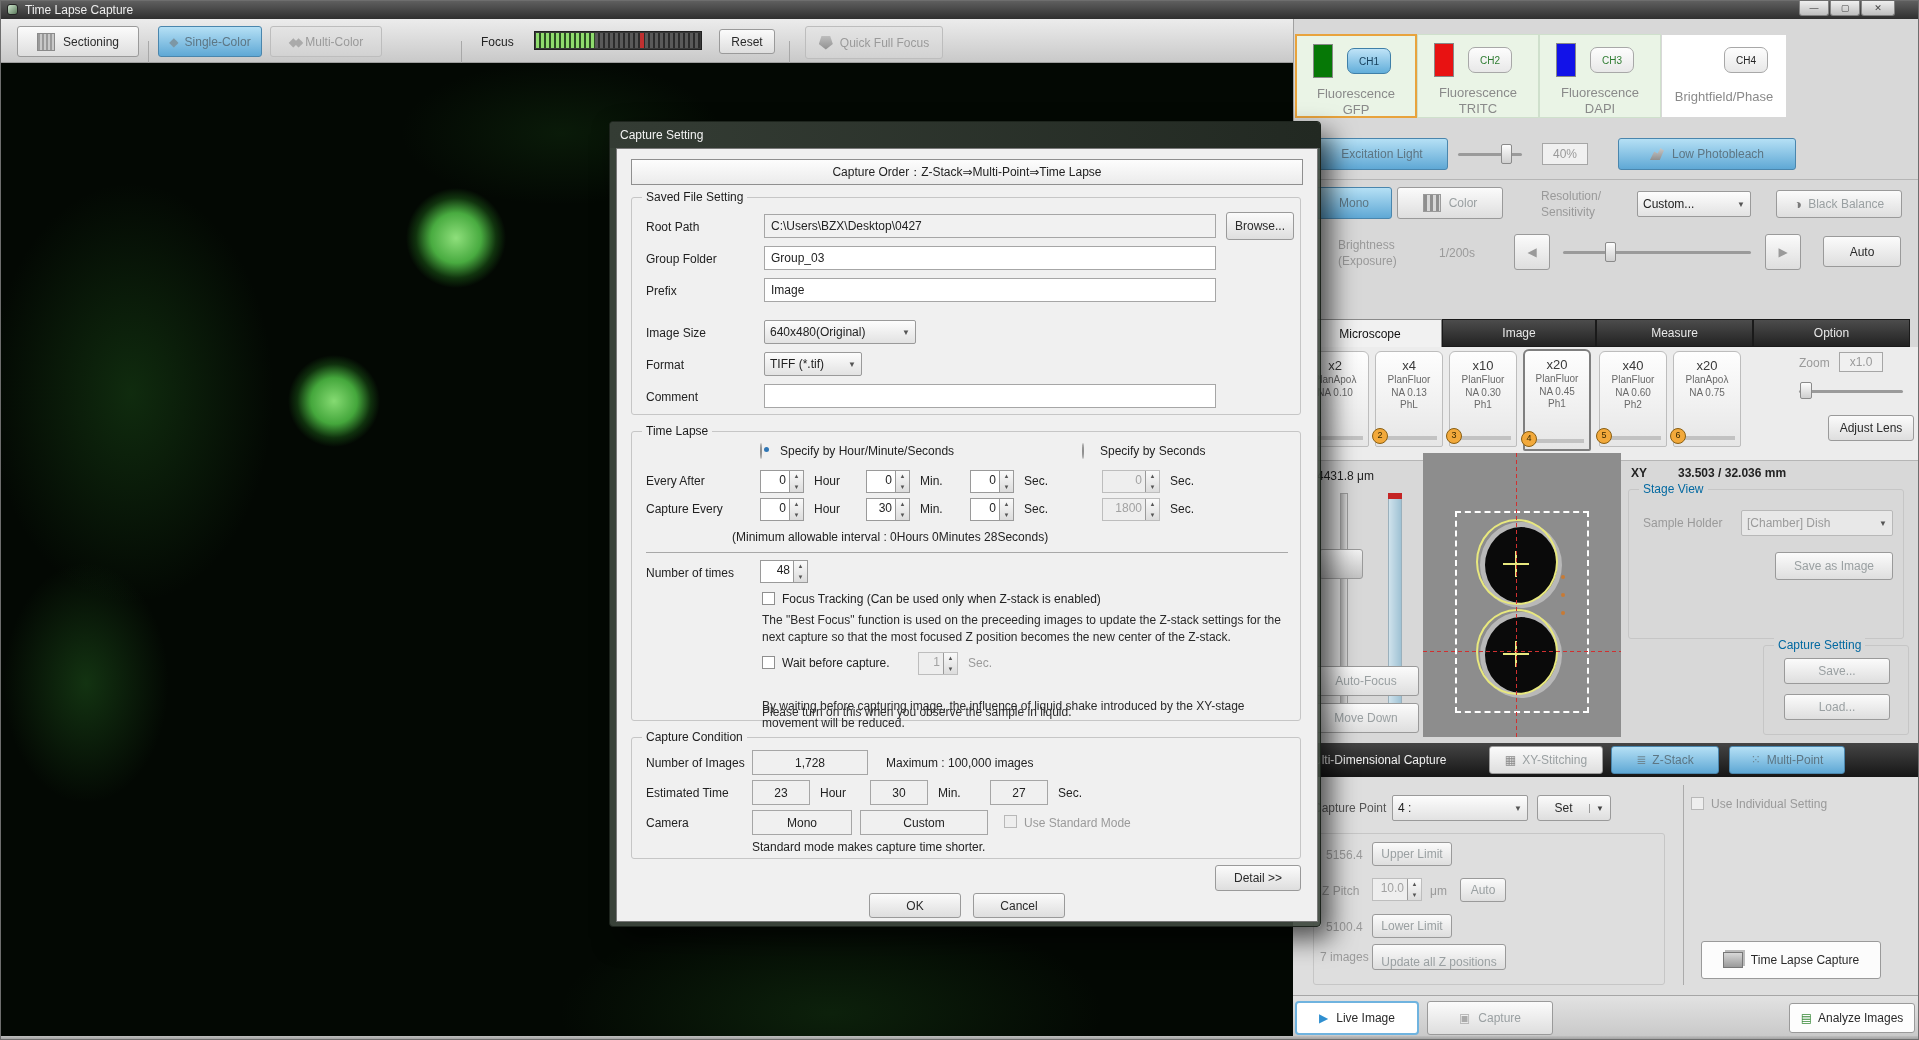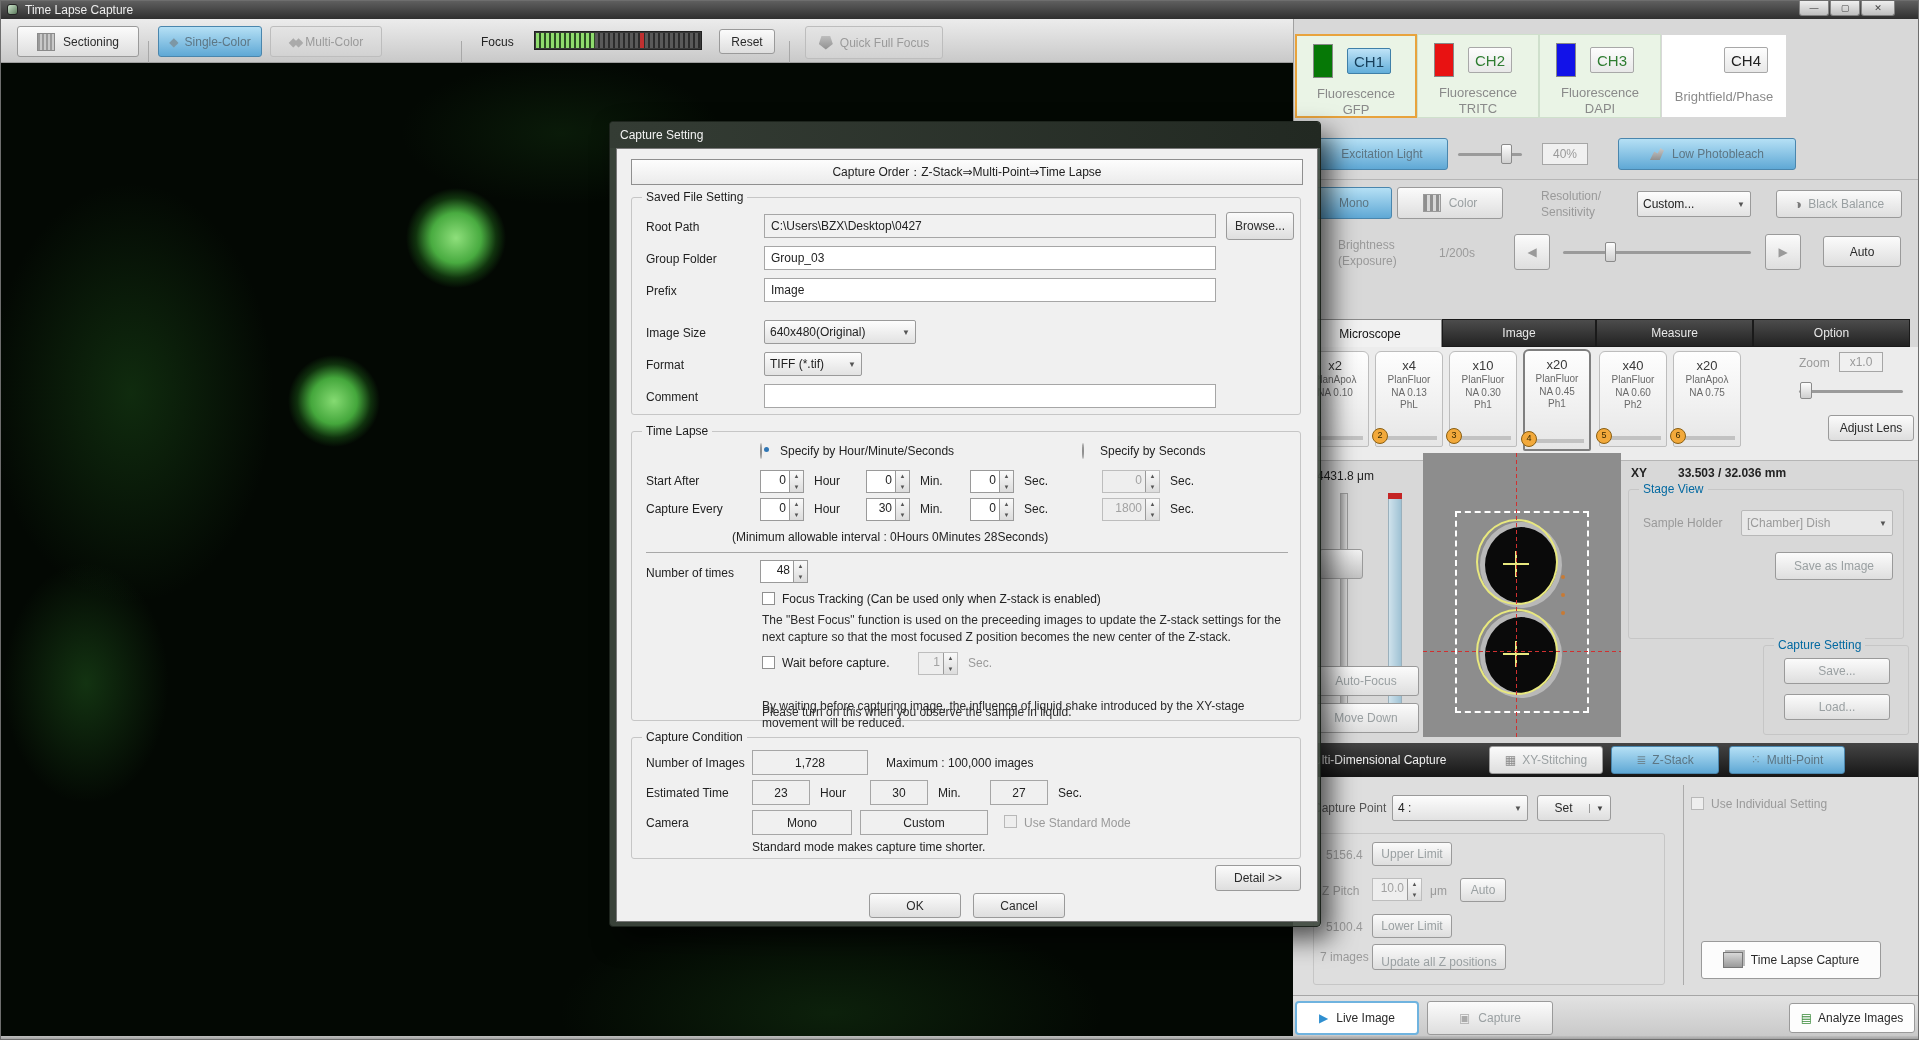--- a/index.html
+++ b/index.html
@@ -23,21 +23,21 @@
   .meter{background:#3a3a3a;border:1px solid #222;}
   .meter .grn{position:absolute;left:1px;top:1px;bottom:1px;background:repeating-linear-gradient(90deg,#8fdc6e 0 3px,#2a4a22 3px 5px);}
   .meter .rest{position:absolute;top:1px;bottom:1px;background:repeating-linear-gradient(90deg,#5a5a5a 0 3px,#2c2c2c 3px 5px);}
   .meter .red{position:absolute;top:1px;bottom:1px;width:4px;background:#c03030;}
   
   .panel{left:1292px;top:18px;width:627px;height:1018px;background:#d8d8d8;border-left:1px solid #a0a0a0;}
   .chcell{top:33px;height:84px;width:122px;background:#eaf4e6;border:1px solid #cfe0cc;}
   .chcell.sel{border:2px solid #e8a33d;}
   .chcell.white{background:#fff;border-color:#d8d8d8;}
   .swatch{width:20px;height:34px;border:1px solid #888;}
-  .chbtn{width:44px;height:26px;border-radius:2px;font-size:15px;}
+  .chbtn{width:44px;height:26px;border-radius:7px;font-size:10px;}
   .chbtn.blue{background:linear-gradient(#bfe3f7,#62aeda);border:1px solid #3f7fa8;color:#17405c;}
   .chbtn.plain{background:linear-gradient(#fdfdfd,#e8e8e8);border:1px solid #a8a8a8;}
   .chlabel{font-size:13px;color:#8a8a8a;text-align:center;width:100%;}
   .green-t{color:#2f7d32;}
   .slider-track{height:3px;background:#9a9a9a;border-radius:2px;}
   .slider-handle{width:11px;height:20px;background:linear-gradient(#fdfdfd,#cfcfcf);border:1px solid #8a8a8a;border-radius:2px;}
   .tab{top:318px;height:28px;background:linear-gradient(#4c4c4c,#222);color:#e8e8e8;border:1px solid #1a1a1a;font-size:12px;}
   .tab.active{background:#f1f1f1;color:#111;border-color:#8a8a8a;border-bottom:none;}
   .lensarea{left:1292px;top:346px;width:627px;height:114px;background:#ececec;border-bottom:1px solid #b5b5b5;}
   .lens{top:350px;width:68px;height:96px;background:linear-gradient(#fefefe,#e6e6e6);border:1px solid #bdbdbd;
@@ -483,21 +483,21 @@
         </div>
       </div>
 
       <div class="abs grp" style="left:14px;top:282px;width:670px;height:290px;">
         <span class="lg on-dlg">Time Lapse</span>
         <span class="abs radio sel" style="left:128px;top:12px;"></span>
         <span class="lbl" style="left:148px;top:12px;">Specify by Hour/Minute/Seconds</span>
         <span class="abs radio" style="left:448px;top:12px;"></span>
         <span class="lbl" style="left:468px;top:12px;">Specify by Seconds</span>
 
-        <span class="lbl" style="left:14px;top:42px;">Start After</span>
+        <span class="lbl" style="left:14px;top:42px;">Every After</span>
         <div class="abs spin" style="left:128px;top:38px;width:44px;height:23px;">
           <span class="v">0</span>
             <span class="ar">
               <span>▲</span>
               <span>▼</span>
             </span>
         </div>
         <span class="lbl" style="left:182px;top:42px;">Hour</span>
         <div class="abs spin" style="left:234px;top:38px;width:44px;height:23px;">
           <span class="v">0</span>

